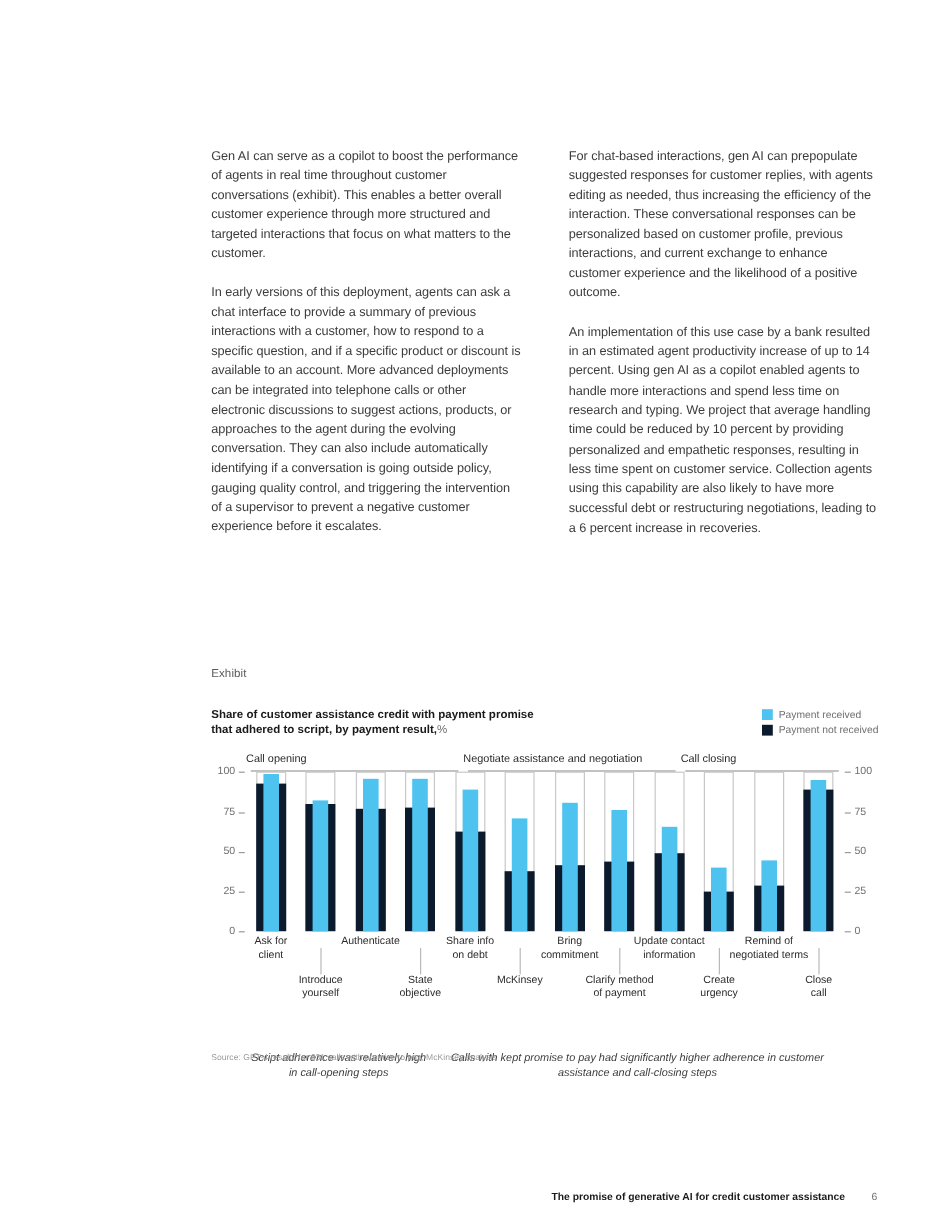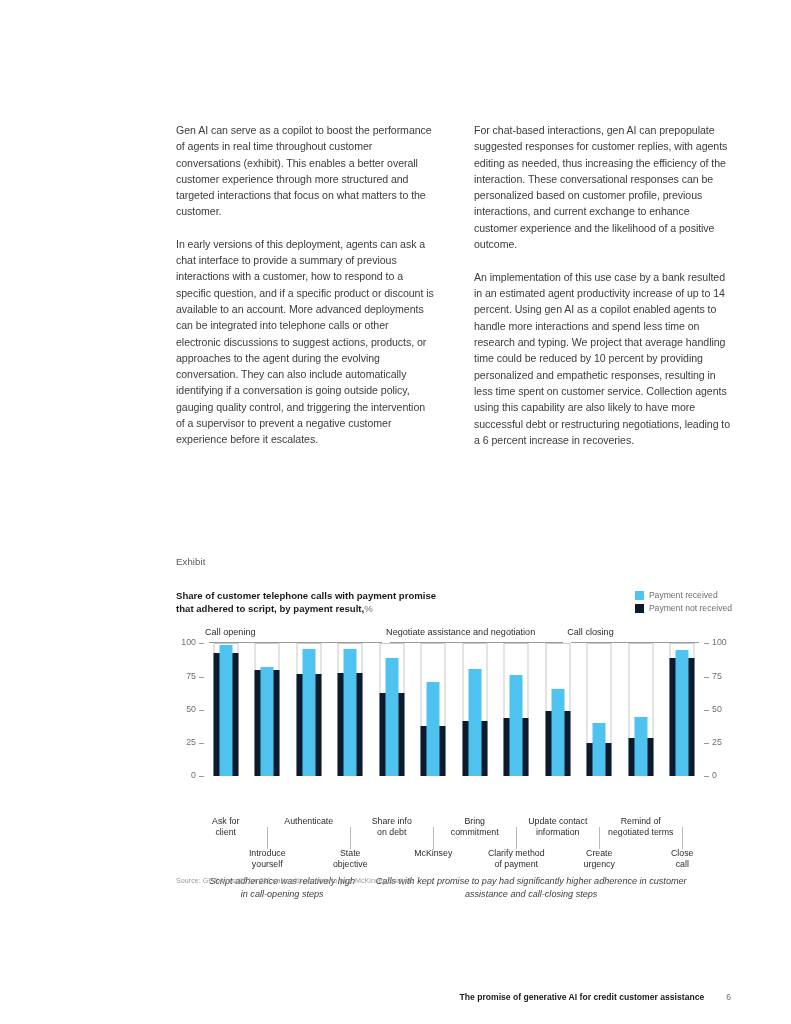--- a/index.html
+++ b/index.html
@@ -71,21 +71,21 @@
     position:absolute;bottom:0;left:50%;transform:translateX(-50%);
     width:25px;background:#0b1b2d;
   }
   .bar-blue{
     position:absolute;bottom:0;left:50%;transform:translateX(-50%);
     width:13px;background:#4ec3f0;
   }
 
   
   .xlabels{position:absolute;left:29px;right:29px;top:152px;height:48px;display:flex;}
-  .xcell{flex:1;position:relative;margin-top:37px;}
+  .xcell{flex:1;position:relative;}
   .xl{
     position:absolute;left:-14px;right:-14px;text-align:center;
     font-size:8.8px;line-height:10.8px;color:#2b2b2b;
   }
   .xl.row1{top:0;}
   .xl.row2{top:32px;}
   .xsep{position:absolute;left:50%;width:1px;background:#b9b9b9;}
   .xsep.s1{top:11px;height:22px;}
 
   
@@ -122,21 +122,21 @@
       <p class="para">For chat-based interactions, gen AI can prepopulate suggested responses for customer replies, with agents editing as needed, thus increasing the efficiency of the interaction. These conversational responses can be personalized based on customer profile, previous interactions, and current exchange to enhance customer experience and the likelihood of a positive outcome.</p>
       <p class="para">An implementation of this use case by a bank resulted in an estimated agent productivity increase of up to 14 percent. Using gen AI as a copilot enabled agents to handle more interactions and spend less time on research and typing. We project that average handling time could be reduced by 10 percent by providing personalized and empathetic responses, resulting in less time spent on customer service. Collection agents using this capability are also likely to have more successful debt or restructuring negotiations, leading to a 6 percent increase in recoveries.</p>
     </div>
   </div>
 
   <div class="exhibit">
     <div class="exhibit-kicker">Exhibit</div>
 
     <div class="chart-head">
       <div class="chart-subtitle">
-        <span>Share of customer telephone calls with payment promise</span><br>
+        <span>Share of customer assistance credit with payment promise</span><br>
         <span>that adhered to script, by payment result,</span><span class="unit">%</span>
       </div>
       <div class="legend">
         <div class="legend-row">
           <span class="legend-swatch" id="sw0" style="background: rgb(78, 195, 240);"></span>
           <span class="legend-label">Payment received</span>
         </div>
         <div class="legend-row">
           <span class="legend-swatch" id="sw1" style="background: rgb(11, 27, 45);"></span>
           <span class="legend-label">Payment not received</span>

